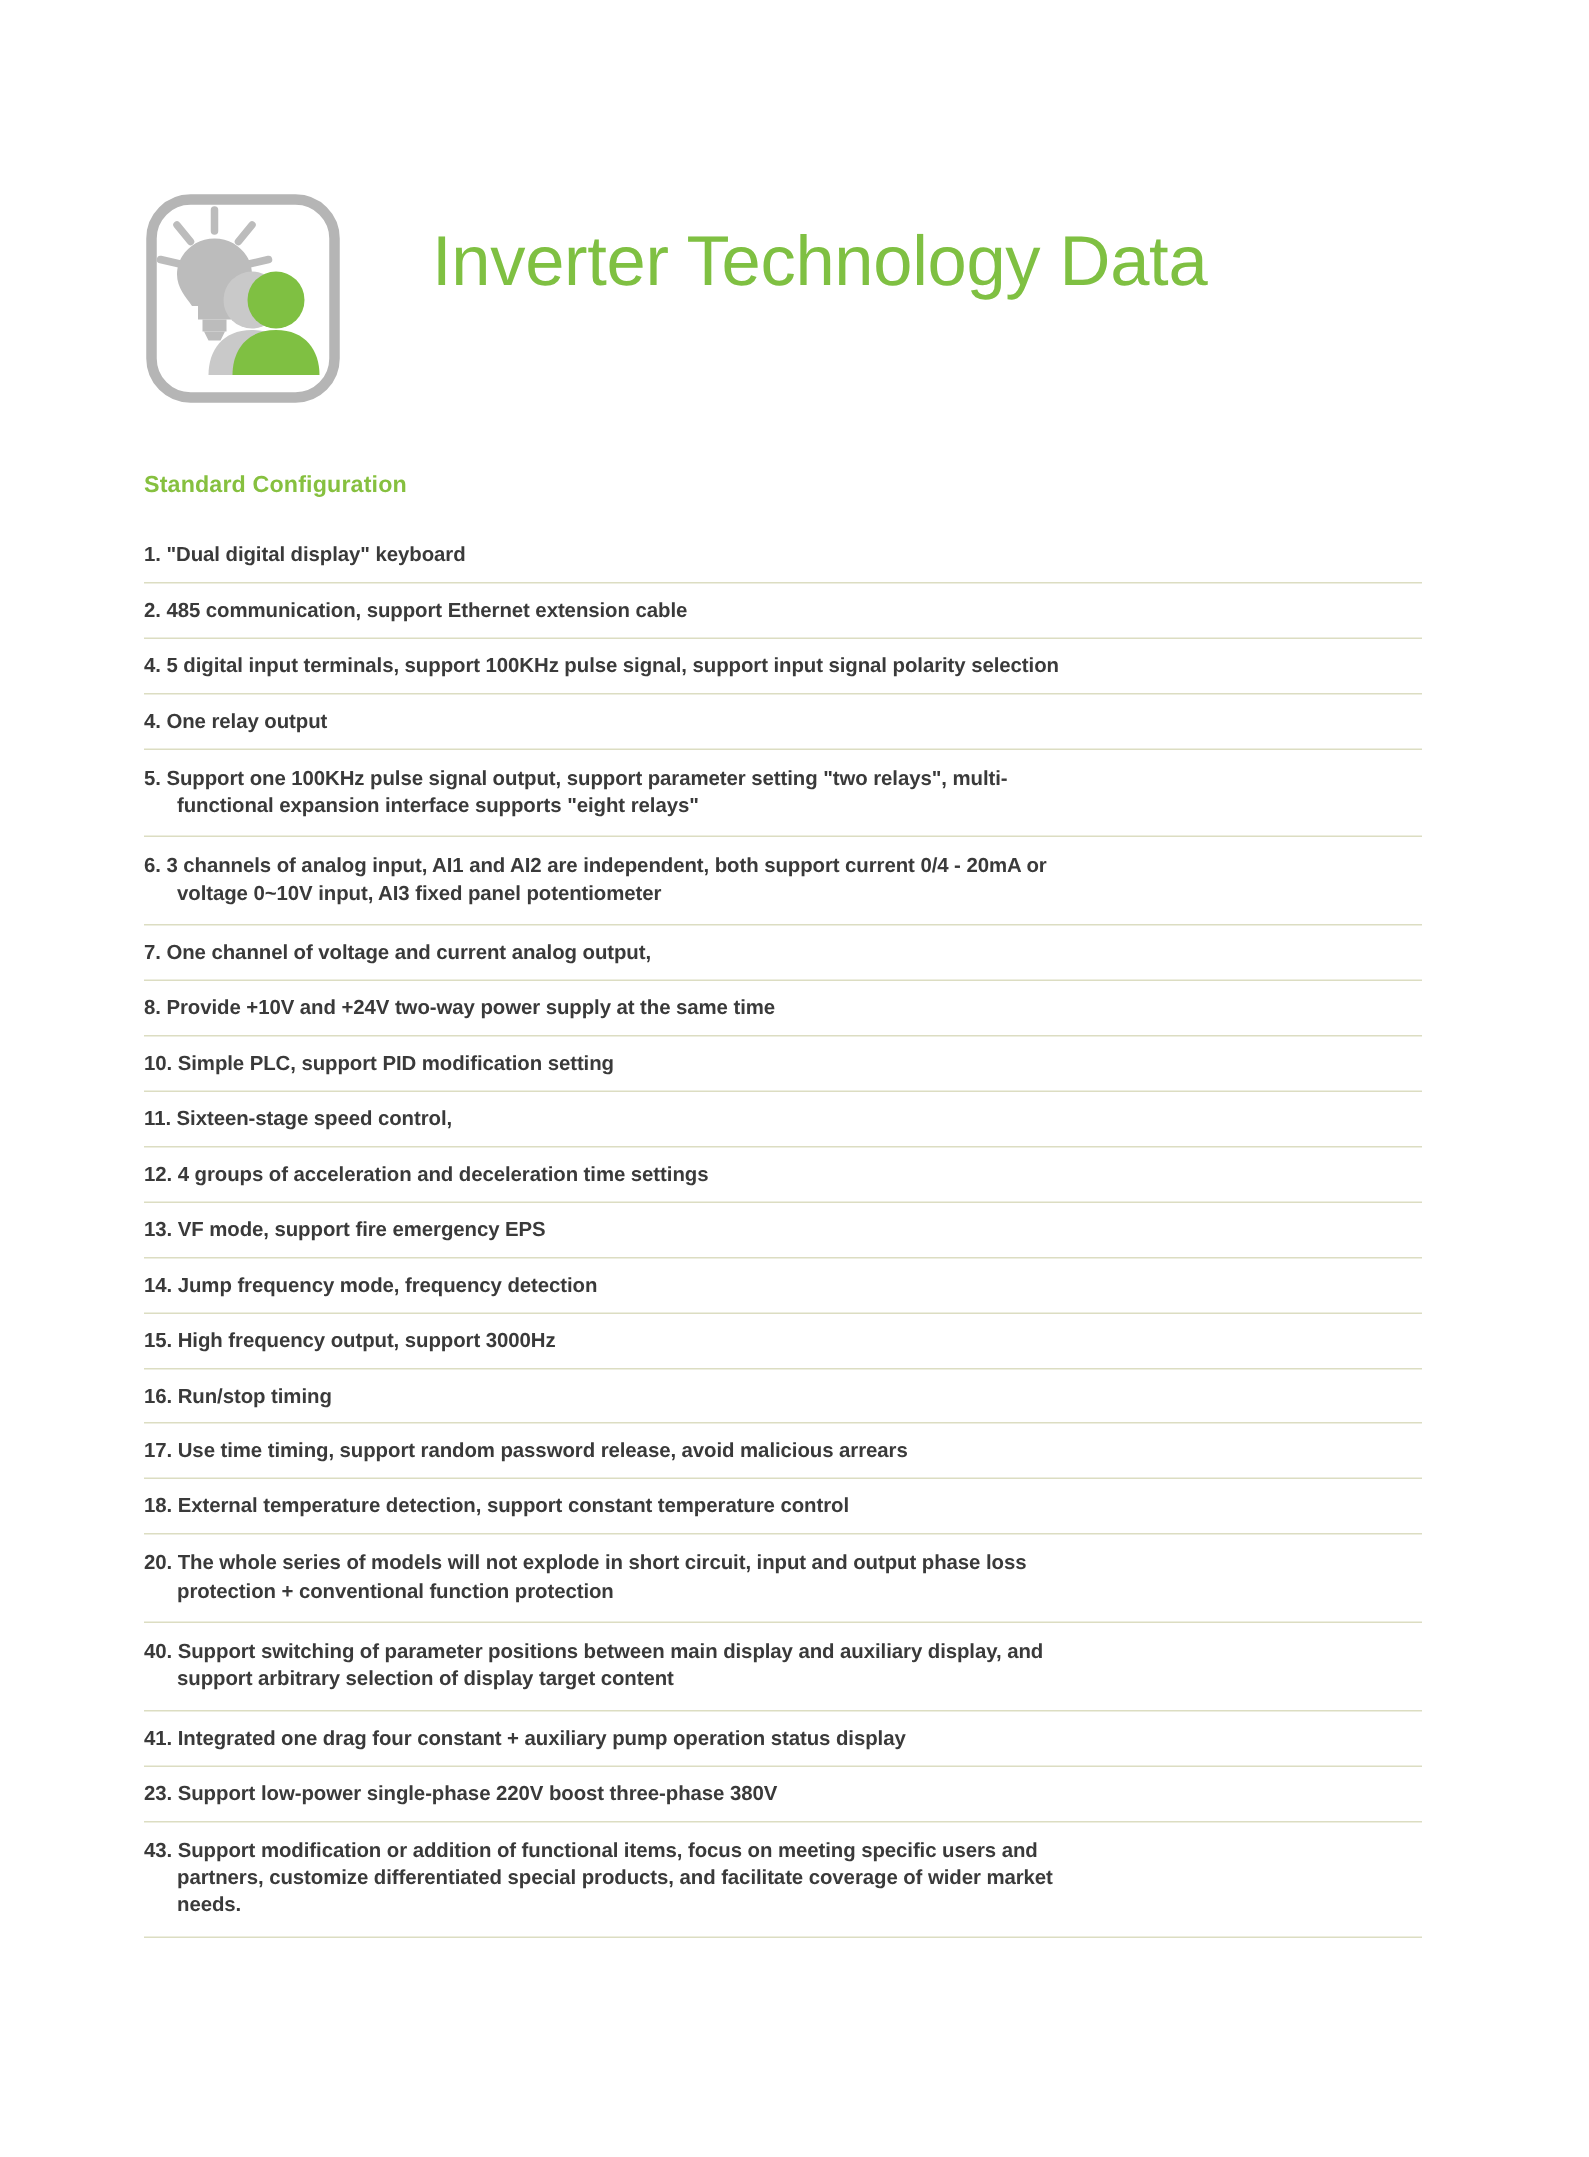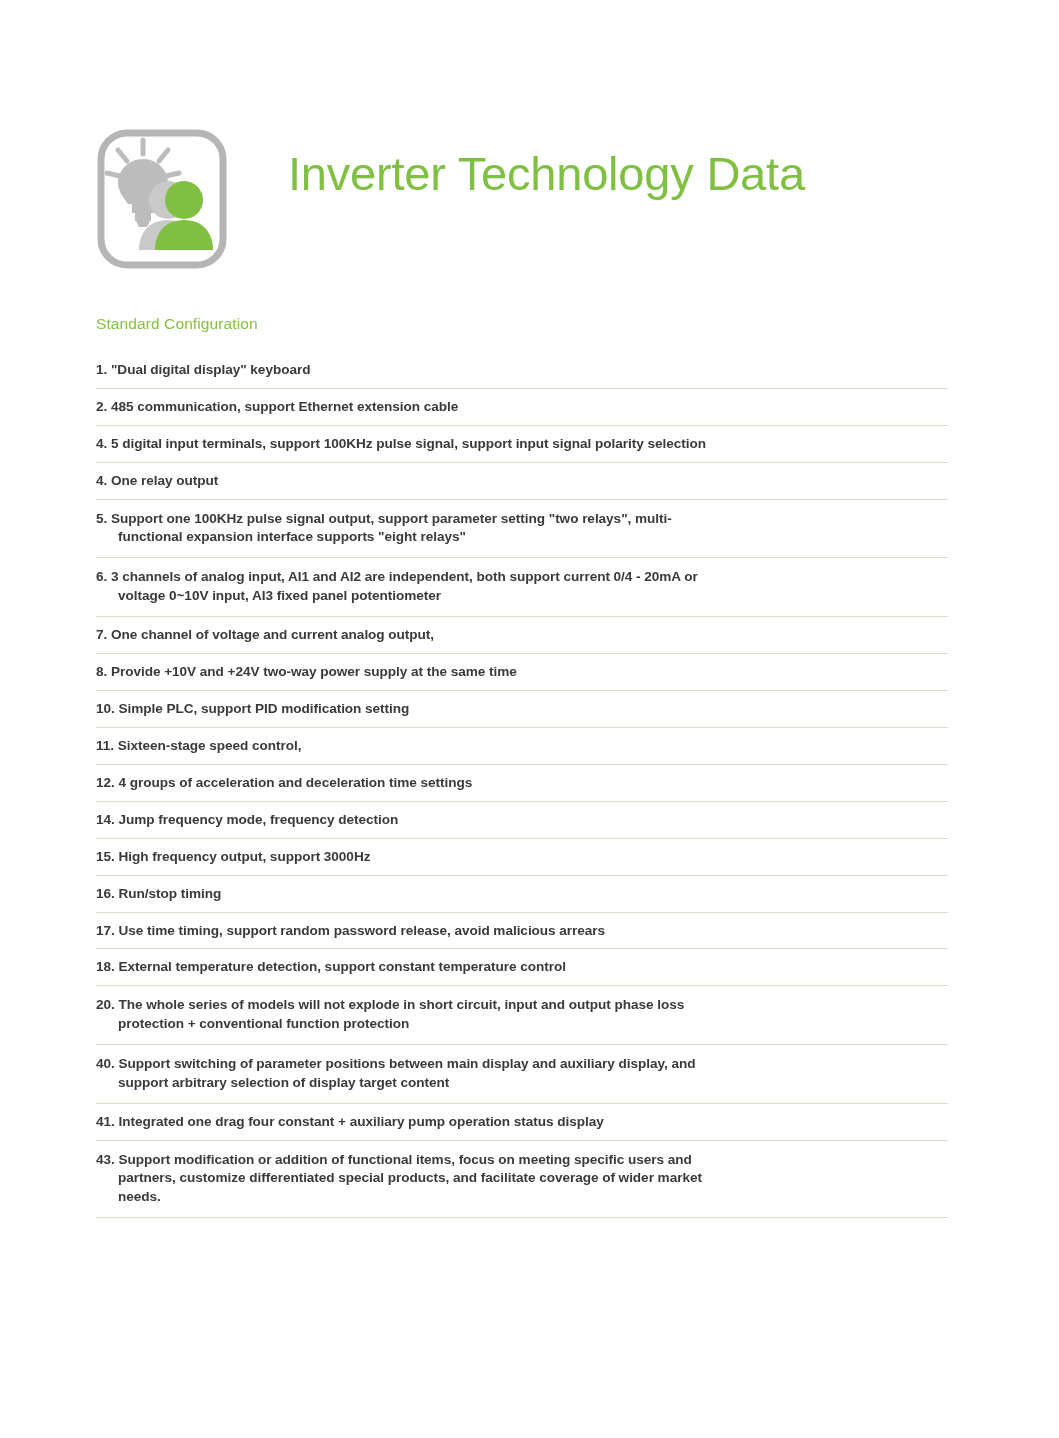--- a/index.html
+++ b/index.html
@@ -55,21 +55,21 @@
     font-family: "Liberation Sans", "DejaVu Sans", sans-serif;
     margin-left: 36px;
   }
 
   
   .section-heading {
     position: absolute;
     left: 96px;
     top: 315px;
     font-size: 15.5px;
-    font-weight: normal;
+    font-weight: bold;
     color: #86c03f;
     letter-spacing: 0.1px;
   }
 
   
   .spec-list {
     position: absolute;
     left: 96px;
     top: 352px;
     width: 852px;
@@ -167,20 +167,23 @@
       <div class="spec-row one-line">
         <span class="spec-text">10. Simple PLC, support PID modification setting</span>
       </div>
       <div class="spec-row one-line">
         <span class="spec-text">11. Sixteen-stage speed control,</span>
       </div>
       <div class="spec-row one-line">
         <span class="spec-text">12. 4 groups of acceleration and deceleration time settings</span>
       </div>
       <div class="spec-row one-line">
+        <span class="spec-text">13. VF mode, support fire emergency EPS</span>
+      </div>
+      <div class="spec-row one-line">
         <span class="spec-text">14. Jump frequency mode, frequency detection</span>
       </div>
       <div class="spec-row one-line">
         <span class="spec-text">15. High frequency output, support 3000Hz</span>
       </div>
       <div class="spec-row one-line">
         <span class="spec-text">16. Run/stop timing</span>
       </div>
       <div class="spec-row one-line">
         <span class="spec-text">17. Use time timing, support random password release, avoid malicious arrears</span>
@@ -191,20 +194,23 @@
       <div class="spec-row multi">
         <span class="spec-text">20. The whole series of models will not explode in short circuit, input and output phase loss
 protection + conventional function protection</span>
       </div>
       <div class="spec-row multi">
         <span class="spec-text">40. Support switching of parameter positions between main display and auxiliary display, and
 support arbitrary selection of display target content</span>
       </div>
       <div class="spec-row one-line">
         <span class="spec-text">41. Integrated one drag four constant + auxiliary pump operation status display</span>
+      </div>
+      <div class="spec-row one-line">
+        <span class="spec-text">23. Support low-power single-phase 220V boost three-phase 380V</span>
       </div>
       <div class="spec-row multi">
         <span class="spec-text">43. Support modification or addition of functional items, focus on meeting specific users and
 partners, customize differentiated special products, and facilitate coverage of wider market
 needs.</span>
       </div>
     </div>
 
 </div>
 

